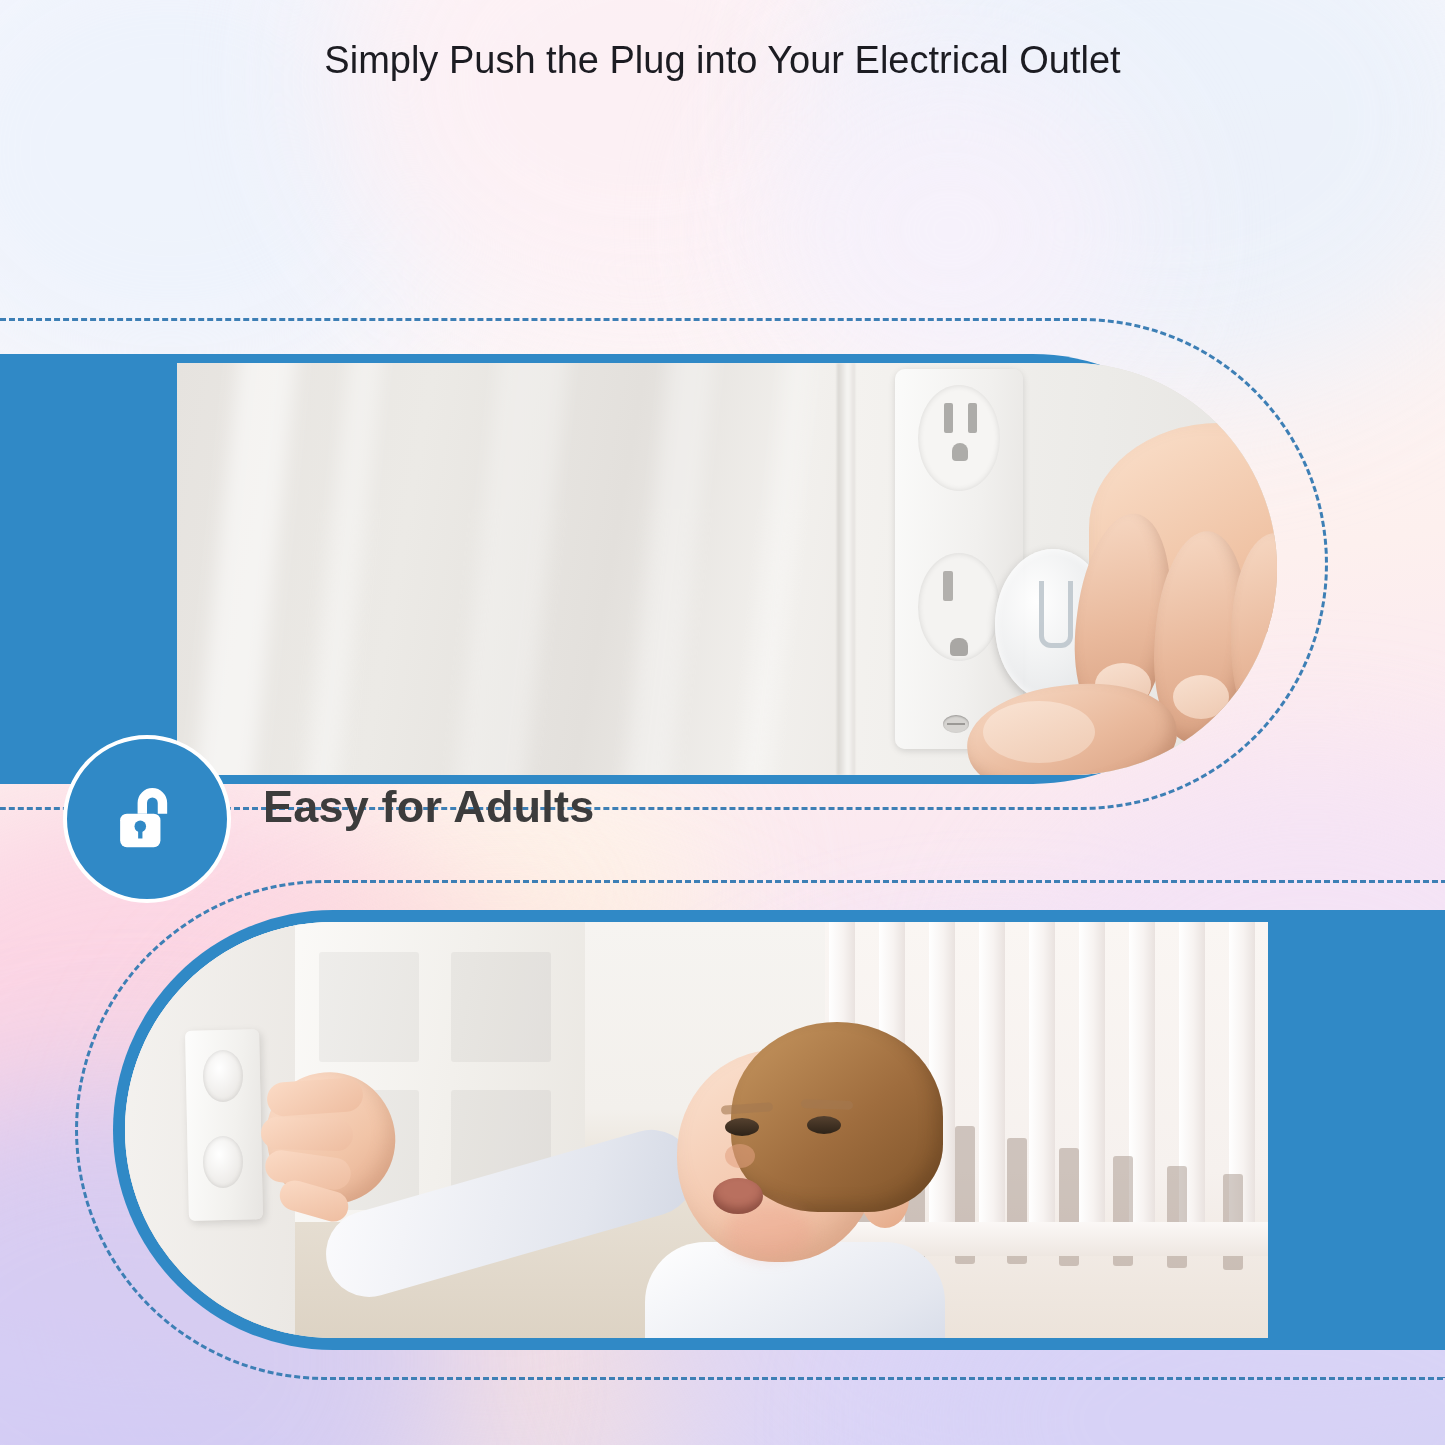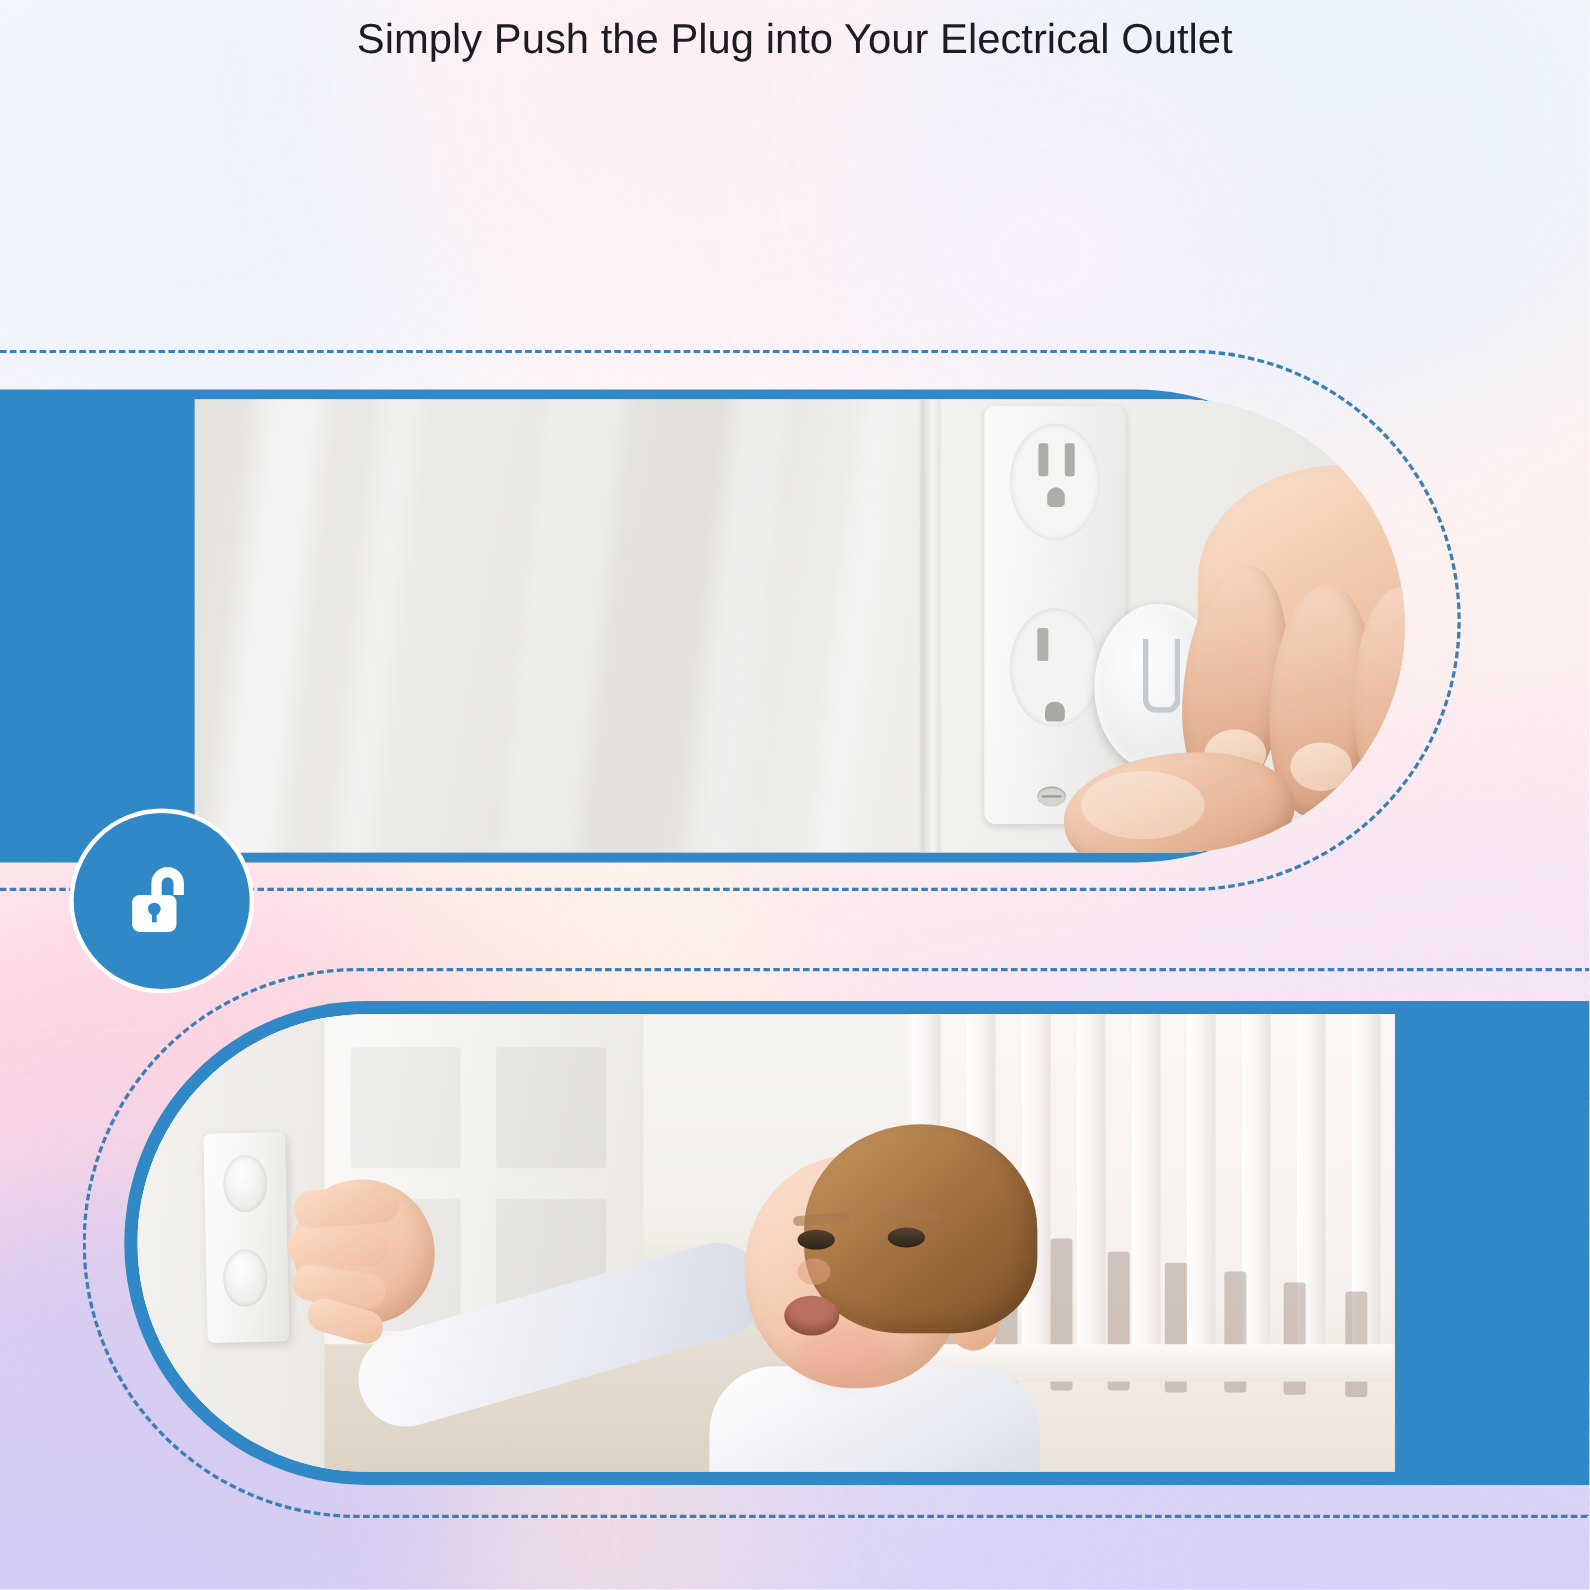--- a/index.html
+++ b/index.html
@@ -29,21 +29,21 @@
   .b10{left:300px;top:740px;width:420px;height:300px;background:#fff6e8;opacity:.8;}
   .b11{left:760px;top:60px;width:380px;height:340px;background:#f7f1fb;opacity:.9;}
 
   
   .header{position:absolute;left:0;top:0;width:1445px;text-align:center;}
   .h-title{
     margin-top:84px;font-size:67px;font-weight:700;letter-spacing:.5px;
     color:#3387c4;line-height:1;
   }
   .h-sub{
-    margin-top:17px;font-size:38px;font-weight:400;color:#1c1c22;line-height:1;
+    margin-top:41px;font-size:38px;font-weight:400;color:#1c1c22;line-height:1;
   }
 
   
   .panel{position:absolute;}
   .dash{
     position:absolute;border:3px dashed #3d7fb5;border-radius:9999px;
     box-sizing:border-box;pointer-events:none;
   }
   .blue-pill{
     position:absolute;background:#3089c6;box-sizing:border-box;overflow:hidden;
@@ -234,20 +234,21 @@
 
     <div class="badge" id="badge1">
       <svg width="86" height="86" viewBox="0 0 64 64">
         <path d="M25 28 V20 a11 11 0 0 1 22 0 v8 h-7 v-8 a4 4 0 0 0 -8 0 v8 z" fill="#ffffff"></path>
         <rect x="12" y="28" width="30" height="25" rx="5" fill="#ffffff"></rect>
         <circle cx="27" cy="37.5" r="4.3" fill="#3089c6"></circle>
         <rect x="25.4" y="39.5" width="3.2" height="7" fill="#3089c6"></rect>
       </svg>
     </div>
 
+    <div class="label" id="label1">Easy for Adults</div>
   </div>
 
   <div class="panel" id="panel2">
 
     <div class="dash" id="p2-dash"></div>
 
     <div class="blue-pill" id="p2-blue"></div>
 
     <div class="photo" id="p2-photo">
       <div class="ph2-floor"></div>

